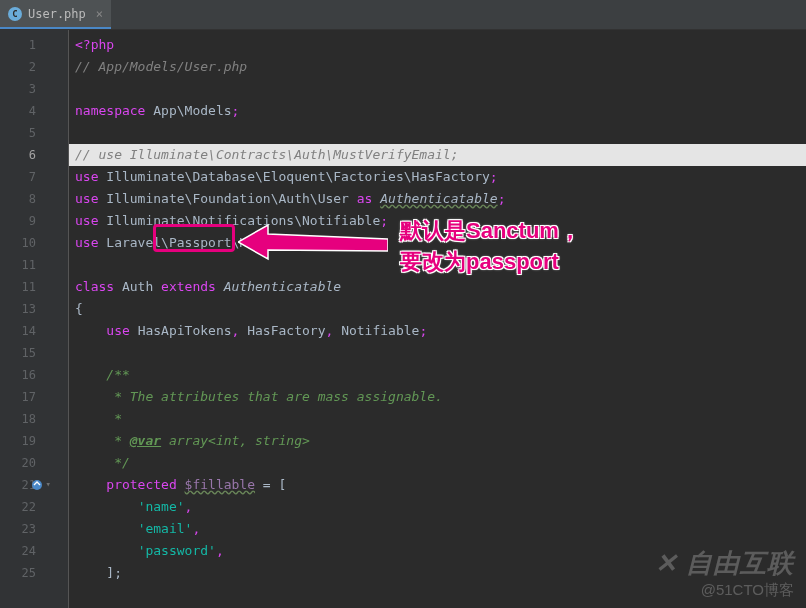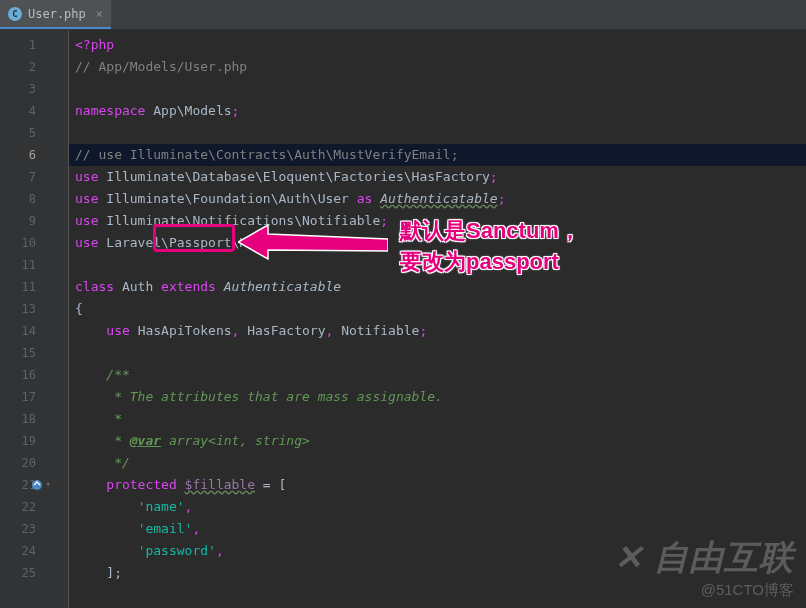--- a/index.html
+++ b/index.html
@@ -81,23 +81,23 @@
     position: relative;
     border-left: 1px solid #555;
   }
   .line {
     height: 22px;
     line-height: 22px;
     padding-left: 6px;
     white-space: pre;
     position: relative;
   }
-  .line.hl-code { background: #0f172a; }
+  .line.hl-code { background: #e5e5e5; }
   .kw { color: #d946ef; }
-  .com { color: #808080; }
+  .com { color: #808080; font-style: italic; }
   .str { color: #14b8a6; }
   .var { color: #9876aa; }
   .doc { color: #629755; font-style: italic; }
   .doctag { color: #629755; font-style: italic; text-decoration: underline; font-weight: bold;}
   .auth { font-style: italic; }
   .underline-wavy { text-decoration: underline wavy #6a8759; text-decoration-skip-ink: none; }
   .fold-handle {
     position: absolute;
     right: 3px;
     top: 6px;
@@ -142,21 +142,21 @@
     bottom: 8px;
     right: 12px;
     z-index: 20;
     text-align: right;
     opacity: 0.3;
     color: #ccc;
     font-family: sans-serif;
     pointer-events: none;
   }
   .watermark .logo {
-    font-size: 34px;
+    font-size: 26px;
     font-weight: bold;
     font-style: italic;
     letter-spacing: 1px;
   }
   .watermark .sub {
     font-size: 15px;
   }
 </style>
 </head>
 <body>

